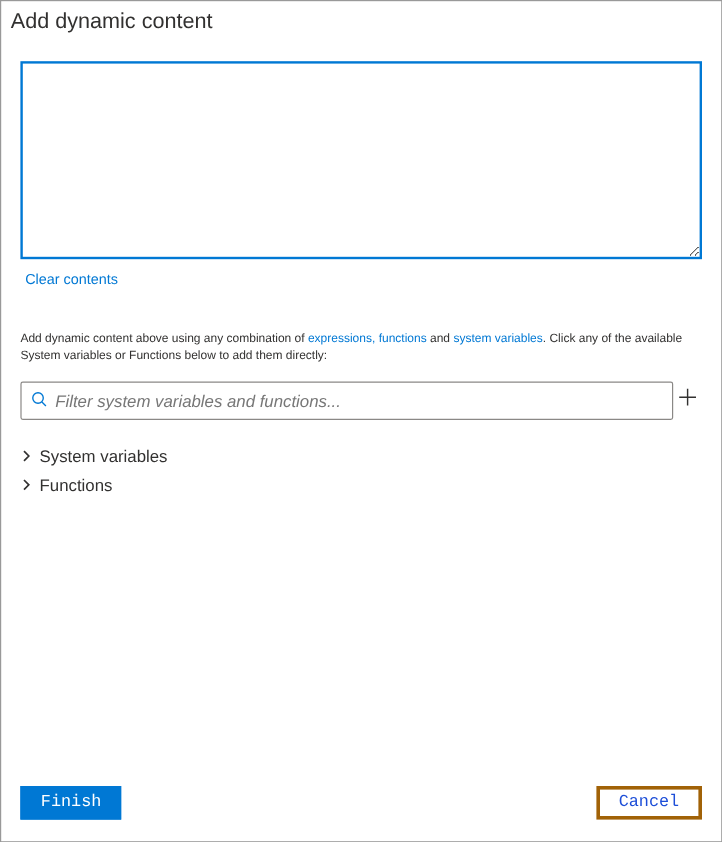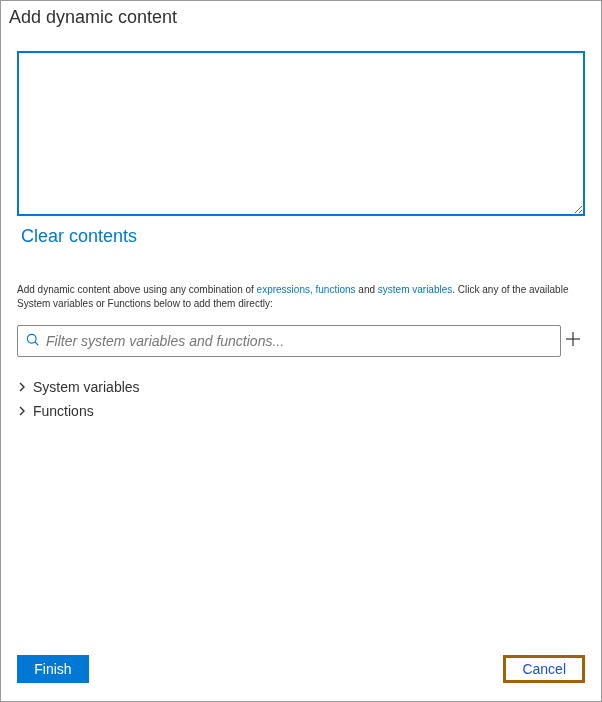--- a/index.html
+++ b/index.html
@@ -34,21 +34,21 @@
       outline: none;
       padding: 6px 8px;
       font-family: "Segoe UI", Arial, sans-serif;
       font-size: 14px;
       overflow: auto;
     }
     .clear-link {
       display: inline-block;
       margin: 10px 0 0 4px;
       color: #0078d4;
-      font-size: 18px;
+      font-size: 12px;
       cursor: pointer;
     }
     .help-text {
       margin-top: 36px;
       font-size: 10px;
       line-height: 1.4;
       color: #323130;
     }
     .help-text .link {
       color: #0078d4;
@@ -107,21 +107,21 @@
       display: flex;
       justify-content: space-between;
       padding: 10px 16px 18px 16px;
     }
     .btn {
       min-width: 72px;
       height: 28px;
       padding: 0 16px;
       font-size: 14px;
       cursor: pointer;
-      font-family: Liberation Sans, sans-serif;
+      font-family: Liberation Mono, monospace;
     }
     .btn-primary {
       background: #0078d4;
       color: #fff;
       border: 1px solid #0078d4;
     }
     .btn-secondary {
       background: #fff;
       color: #1d4ed8;
       border: 3px solid #a16207;

